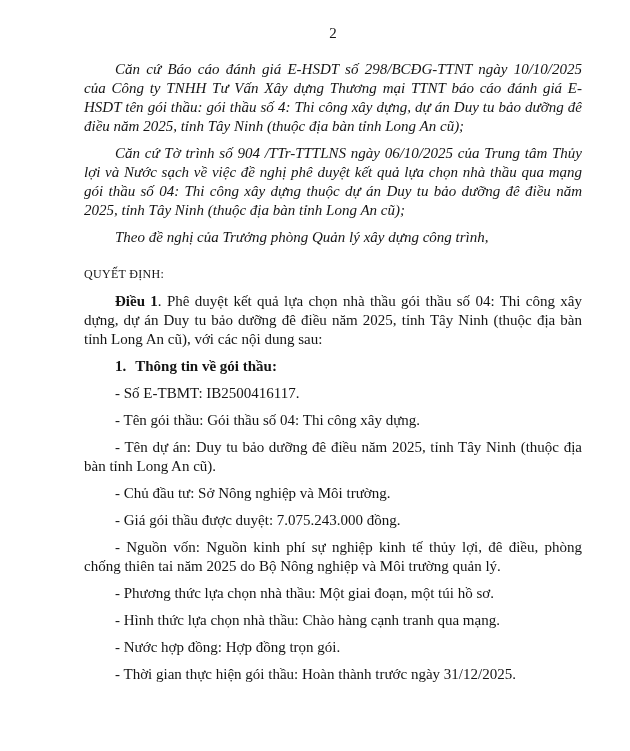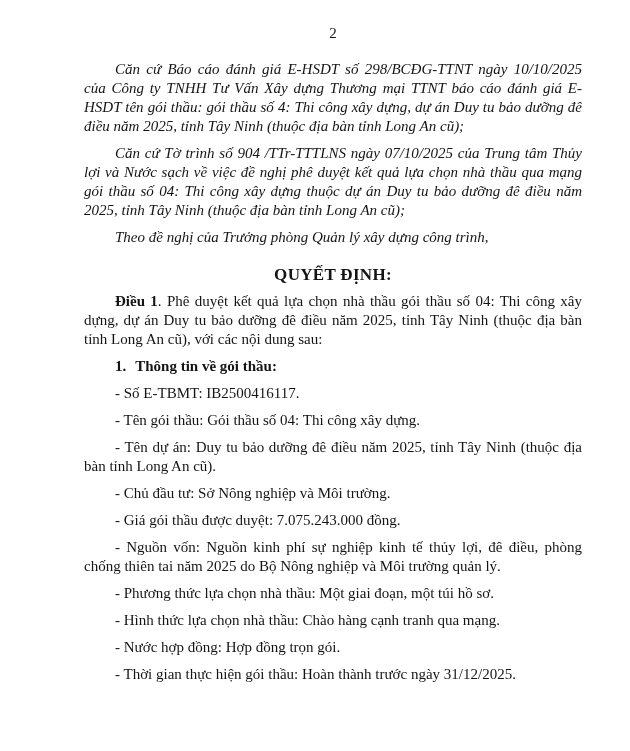--- a/index.html
+++ b/index.html
@@ -20,45 +20,44 @@
     margin: 0 0 17px 0;
   }
   .page p {
     margin: 8px 0 0 0;
     text-align: justify;
   }
   .indent { text-indent: 31px; }
   .preamble { font-style: italic; }
   .decision-heading {
     font-family: inherit;
-    font-size: 17px;
+    font-size: 12px;
     line-height: 19px;
-    font-weight: bold;
-    text-align: center;
+    font-weight: normal;
     letter-spacing: 0.3px;
     margin: 18px 0 0 0;
   }
   .article { margin-top: 10px; }
   .article strong { font-weight: bold; margin-top: 48px; }
   .section-heading {
     margin-top: 7px;
     font-weight: normal;
   }
   .sec-num { margin-right: 9px; }
   .item { margin-top: 5px; }
 </style>
 </head>
 <body>
 
 <div class="page">
 
   <div class="page-number">2</div>
 
   <p class="preamble indent">Căn cứ Báo cáo đánh giá E-HSDT số 298/BCĐG-TTNT ngày 10/10/2025 của Công ty TNHH Tư Vấn Xây dựng Thương mại TTNT báo cáo đánh giá E-HSDT tên gói thầu: gói thầu số 4: Thi công xây dựng, dự án Duy tu bảo dưỡng đê điều năm 2025, tỉnh Tây Ninh (thuộc địa bàn tỉnh Long An cũ);</p>
-  <p class="preamble indent">Căn cứ Tờ trình số 904 /TTr-TTTLNS ngày 07/10/2025 của Trung tâm Thủy lợi và Nước sạch về việc đề nghị phê duyệt kết quả lựa chọn nhà thầu qua mạng gói thầu số 04: Thi công xây dựng thuộc dự án Duy tu bảo dưỡng đê điều năm 2025, tỉnh Tây Ninh (thuộc địa bàn tỉnh Long An cũ);</p>
+  <p class="preamble indent">Căn cứ Tờ trình số 904 /TTr-TTTLNS ngày 06/10/2025 của Trung tâm Thủy lợi và Nước sạch về việc đề nghị phê duyệt kết quả lựa chọn nhà thầu qua mạng gói thầu số 04: Thi công xây dựng thuộc dự án Duy tu bảo dưỡng đê điều năm 2025, tỉnh Tây Ninh (thuộc địa bàn tỉnh Long An cũ);</p>
   <p class="preamble indent">Theo đề nghị của Trưởng phòng Quản lý xây dựng công trình,</p>
 
   <h1 class="decision-heading">QUYẾT ĐỊNH:</h1>
 
   <p class="article indent"><strong>Điều 1</strong><span>. Phê duyệt kết quả lựa chọn nhà thầu gói thầu số 04: Thi công xây dựng, dự án Duy tu bảo dưỡng đê điều năm 2025, tỉnh Tây Ninh (thuộc địa bàn tỉnh Long An cũ), với các nội dung sau:</span></p>
 
   <p class="section-heading indent"><strong class="sec-num">1.</strong><strong>Thông tin về gói thầu:</strong></p>
 
   <p class="item indent">- Số E-TBMT: IB2500416117.</p>
   <p class="item indent">- Tên gói thầu: Gói thầu số 04: Thi công xây dựng.</p>

